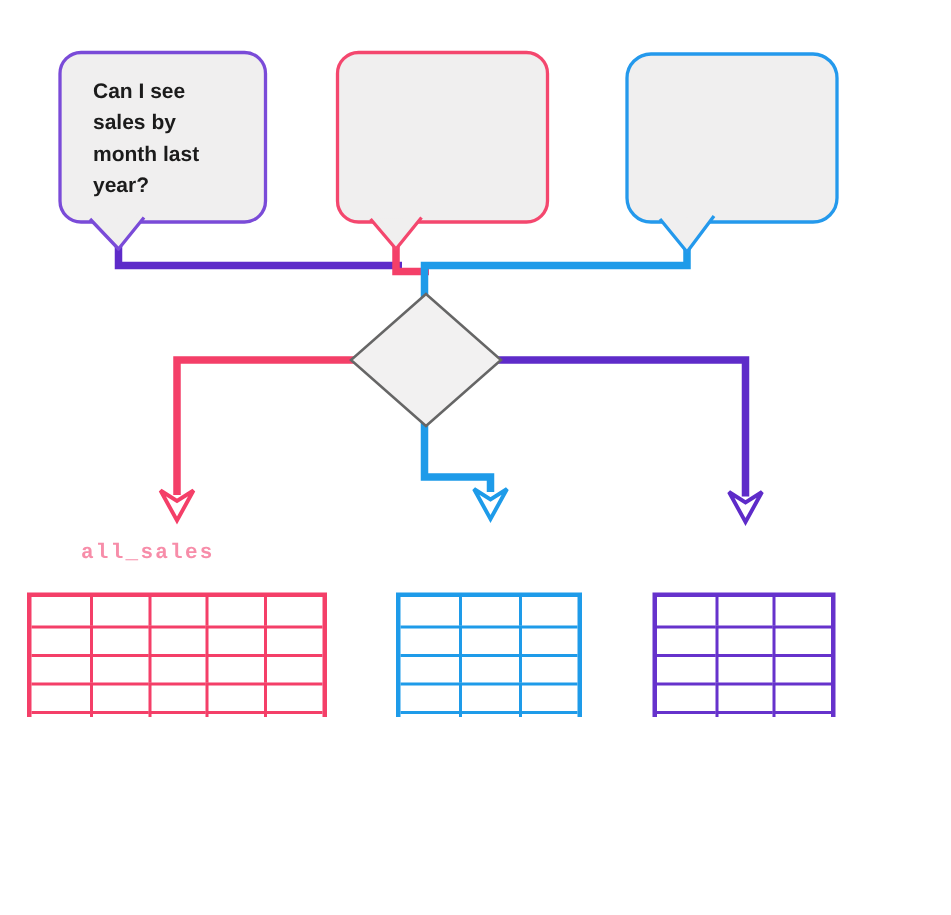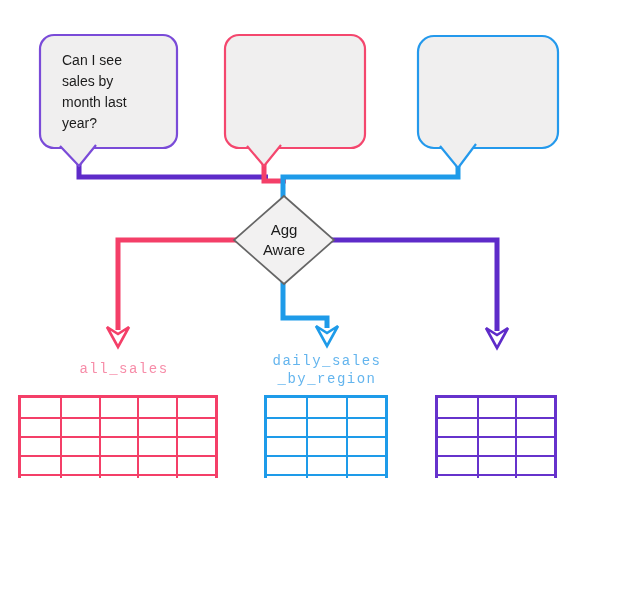--- a/index.html
+++ b/index.html
@@ -1,36 +1,37 @@
 <!DOCTYPE html>
 <html><head>
 <meta charset="utf-8">
 <style>
   html,body{margin:0;padding:0;background:#ffffff;}
   .canvas{
     position:relative;width:634px;height:478px;background:#ffffff;overflow:hidden;
     font-family:"Liberation Sans","DejaVu Sans",sans-serif;
+    font-weight:bold;
   }
   .canvas svg{position:absolute;left:0;top:0;}
   .conn{fill:none;stroke-width:5;stroke-linejoin:miter;}
   .arrowhead{fill:#ffffff;stroke-width:2.6;stroke-linejoin:miter;}
   .bubble-shape{stroke-width:2.2;}
   .tail{stroke-width:2.2;stroke-linejoin:round;}
   .diamond{stroke-width:1.7;}
   .bubble-text{
     position:absolute;display:flex;align-items:center;
     white-space:pre;font-size:14px;line-height:21px;color:#1b1b1b;
   }
   .diamond-label{
     position:absolute;left:234px;top:196px;width:100px;height:88px;
     display:flex;align-items:center;justify-content:center;text-align:center;
     white-space:pre;font-size:15px;line-height:20px;color:#1b1b1b;
   }
   .tbl-label{
-    position:absolute;text-align:center;white-space:pre;
+    position:absolute;white-space:pre;
     font-family:"Liberation Mono","DejaVu Sans Mono",monospace;
     font-size:14px;line-height:18px;letter-spacing:1.5px;
   }
   .lbl-pink{color:#F78DA9;}
   .lbl-blue{color:#64B5EE;}
   .lbl-purple{color:#8C5FDE;}
   .grid{
     position:absolute;display:grid;box-sizing:border-box;
     border:3px solid;background:#ffffff;grid-auto-rows:1fr;
   }
@@ -65,26 +66,22 @@
     <path class="tail" d="M440 146 L458 168 L476 144" fill="#F0EFEF" stroke="#2499EC"></path>
 
     <polygon class="diamond" points="284,196 334,240 284,284 234,240" fill="#F2F1F1" stroke="#666666"></polygon>
   </svg>
 
   <div class="bubble-text" style="left:62px;top:35px;width:110px;height:113px">Can I see
 sales by
 month last
 year?</div>
 
-  <div class="diamond-label">Agg
-Aware</div>
 
   <div class="tbl-label lbl-pink" style="left:54px;top:360px;width:140px">all_sales</div>
-  <div class="tbl-label lbl-blue" style="left:257px;top:352px;width:140px">daily_sales
-_by_region</div>
 
   <div class="grid" style="left: 18px; top: 395px; width: 200px; height: 197px; grid-template-columns: repeat(5, 1fr); border-color: rgb(244, 63, 104);">
       <div></div>
       <div style="border-left: 2px solid rgb(244, 63, 104);"></div>
       <div style="border-left: 2px solid rgb(244, 63, 104);"></div>
       <div style="border-left: 2px solid rgb(244, 63, 104);"></div>
       <div style="border-left: 2px solid rgb(244, 63, 104);"></div>
       <div style="border-top: 2px solid rgb(244, 63, 104);"></div>
       <div style="border-left: 2px solid rgb(244, 63, 104); border-top: 2px solid rgb(244, 63, 104);"></div>
       <div style="border-left: 2px solid rgb(244, 63, 104); border-top: 2px solid rgb(244, 63, 104);"></div>

